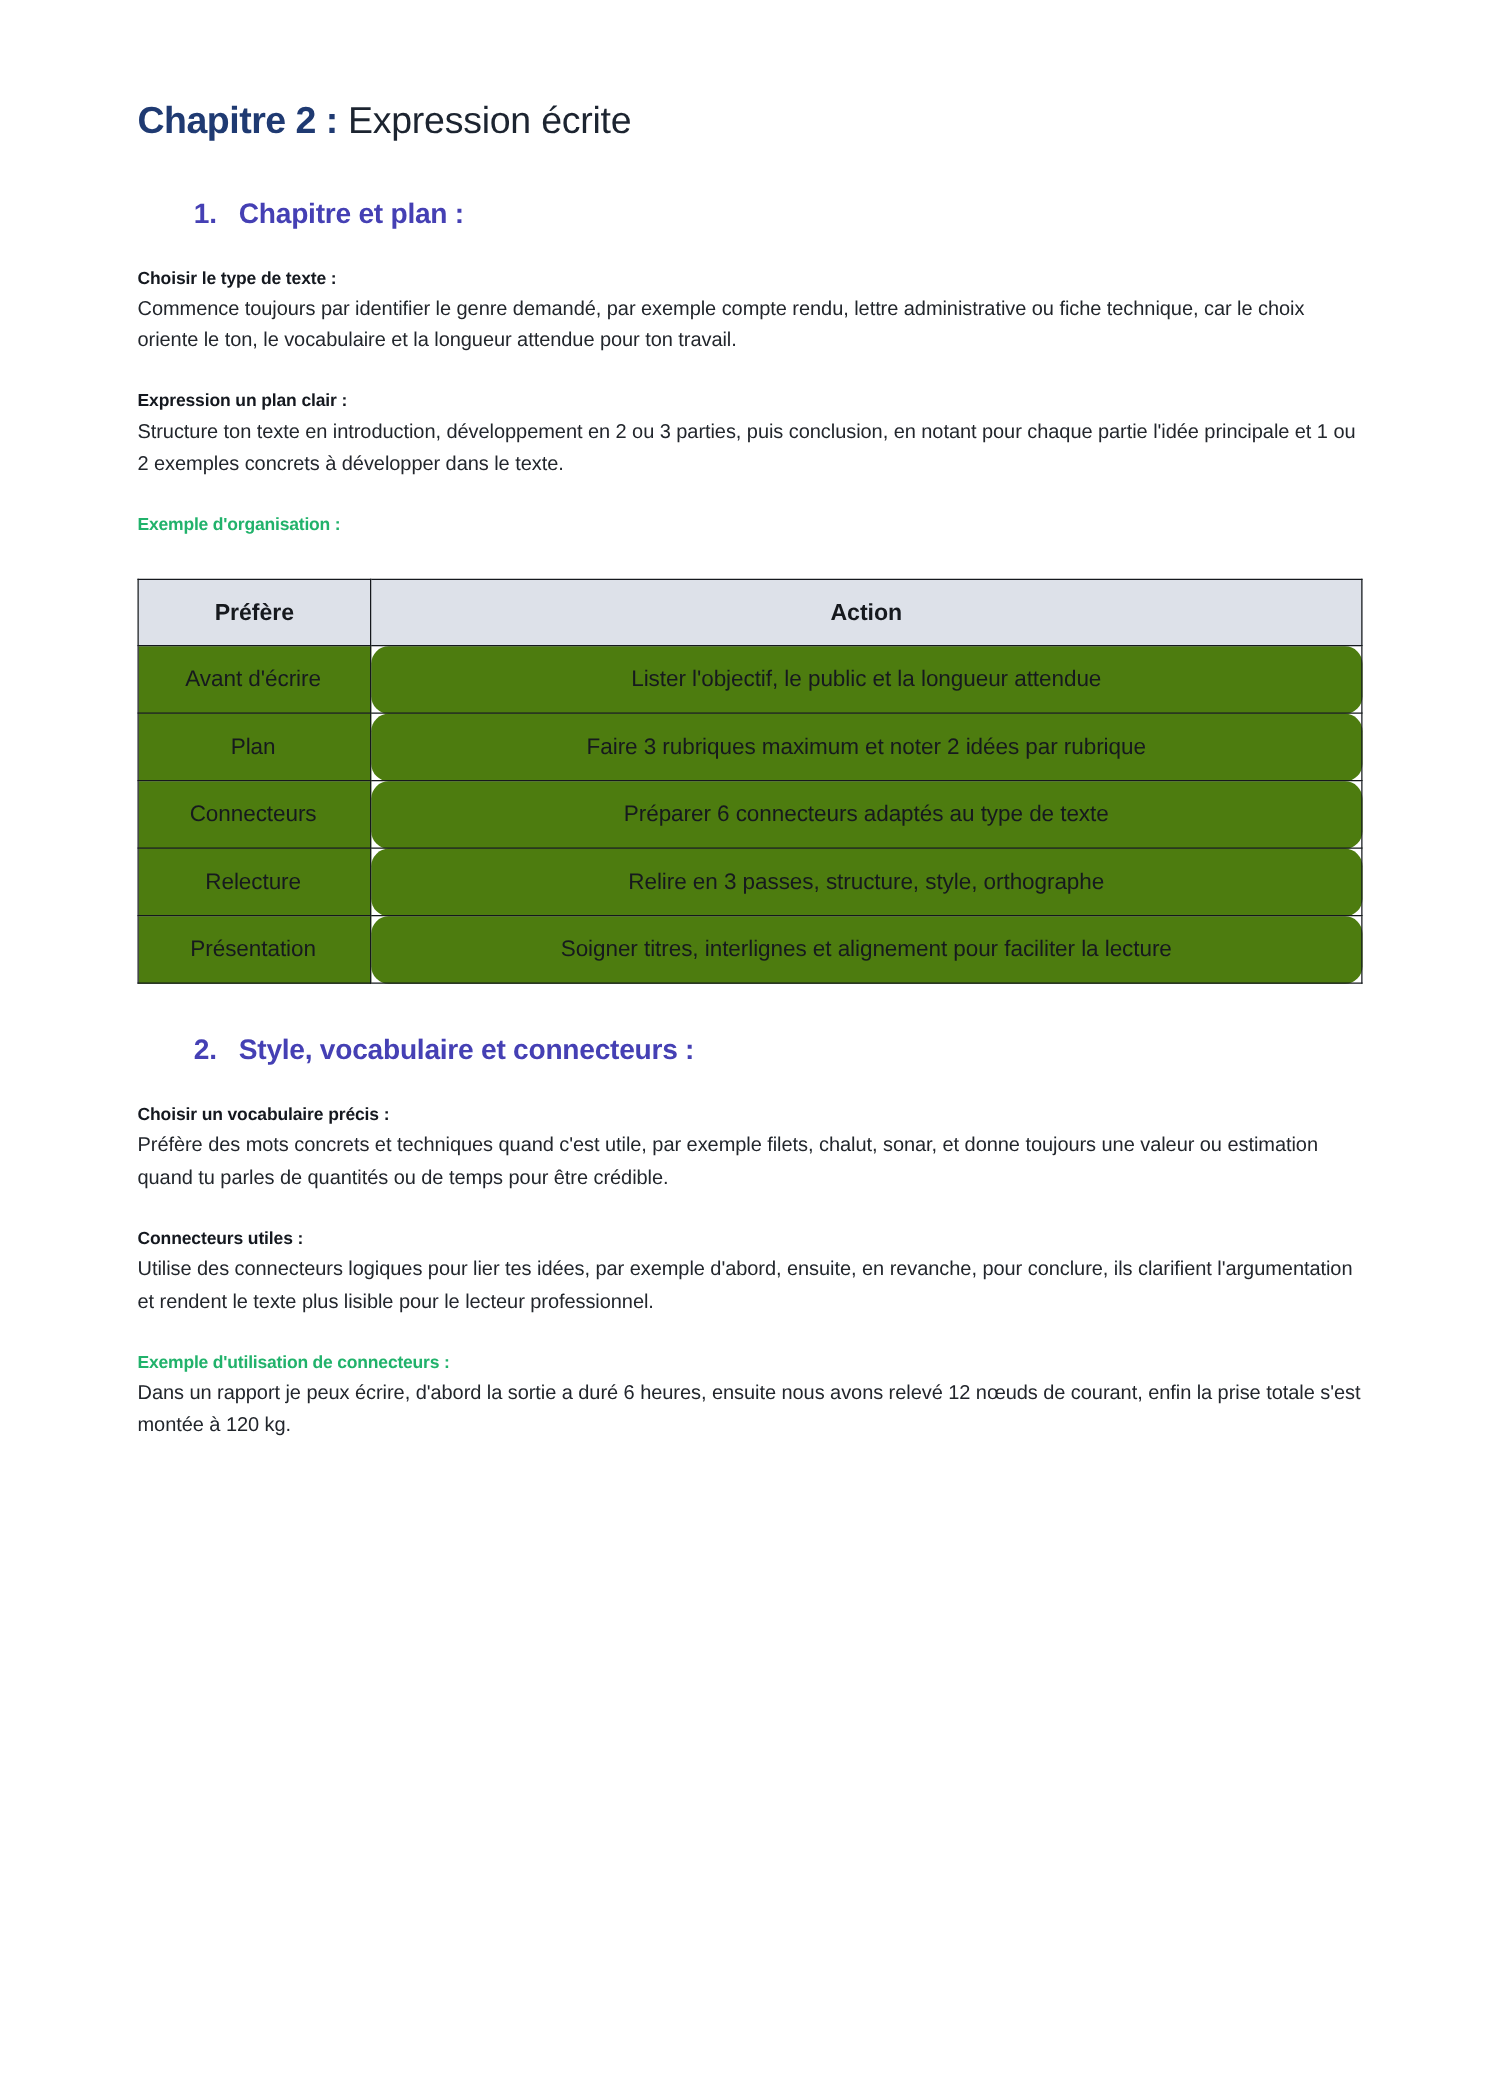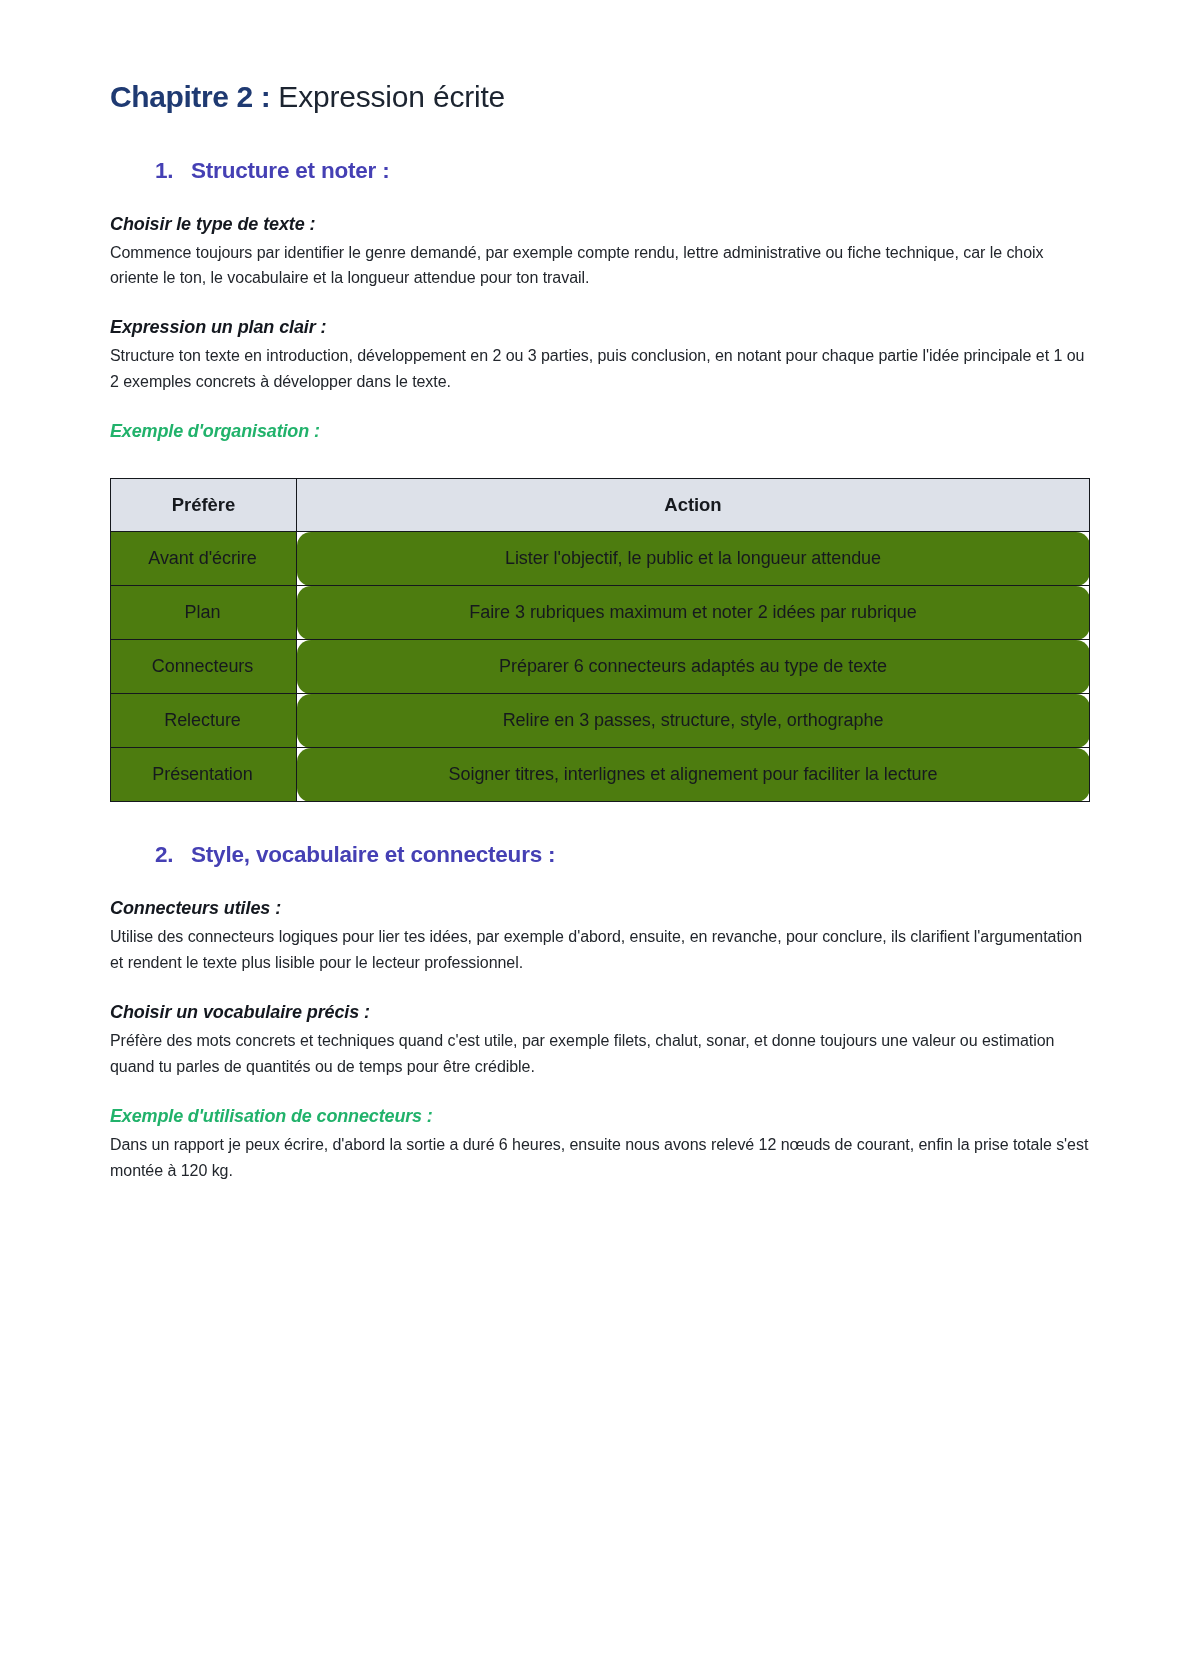--- a/index.html
+++ b/index.html
@@ -52,26 +52,25 @@
   }
   .section-heading .txt {
     flex: 1 1 auto;
   }
 
   
   .block { margin: 0 0 26px 0; }
   .block:last-child { margin-bottom: 0; }
 
   .sub-heading {
-    font-size: 18px;
+    font-size: 14px;
     font-weight: 700;
     color: #14181f;
     margin: 0 0 5px 0;
     letter-spacing: -0.1px;
-    font-style: italic;
   }
   .sub-heading.accent-green {
     color: #21b26b;
     letter-spacing: -0.15px;
   }
 
   .body-text {
     font-size: 16px;
     line-height: 1.62;
     color: #22262c;
@@ -122,21 +121,21 @@
 <div class="page">
 
   <h1 class="chapter-title">
     <span class="chapter-label">Chapitre 2 :</span><span> Expression écrite</span>
   </h1>
 
   <div class="section">
 
     <h2 class="section-heading">
       <span class="num">1.</span>
-      <span class="txt">Structure et noter :</span>
+      <span class="txt">Chapitre et plan :</span>
     </h2>
 
     <div class="block">
       <div class="sub-heading">Choisir le type de texte :</div>
       <p class="body-text">Commence toujours par identifier le genre demandé, par exemple compte rendu, lettre administrative ou fiche technique, car le choix oriente le ton, le vocabulaire et la longueur attendue pour ton travail.</p>
     </div>
 
     <div class="block">
       <div class="sub-heading">Expression un plan clair :</div>
       <p class="body-text">Structure ton texte en introduction, développement en 2 ou 3 parties, puis conclusion, en notant pour chaque partie l'idée principale et 1 ou 2 exemples concrets à développer dans le texte.</p>
@@ -186,29 +185,29 @@
   </div>
 
   <div class="section">
 
     <h2 class="section-heading">
       <span class="num">2.</span>
       <span class="txt">Style, vocabulaire et connecteurs :</span>
     </h2>
 
     <div class="block">
+      <div class="sub-heading">Choisir un vocabulaire précis :</div>
+      <p class="body-text">Préfère des mots concrets et techniques quand c'est utile, par exemple filets, chalut, sonar, et donne toujours une valeur ou estimation quand tu parles de quantités ou de temps pour être crédible.</p>
+    </div>
+
+    <div class="block">
       <div class="sub-heading">Connecteurs utiles :</div>
       <p class="body-text">Utilise des connecteurs logiques pour lier tes idées, par exemple d'abord, ensuite, en revanche, pour conclure, ils clarifient l'argumentation et rendent le texte plus lisible pour le lecteur professionnel.</p>
     </div>
 
     <div class="block">
-      <div class="sub-heading">Choisir un vocabulaire précis :</div>
-      <p class="body-text">Préfère des mots concrets et techniques quand c'est utile, par exemple filets, chalut, sonar, et donne toujours une valeur ou estimation quand tu parles de quantités ou de temps pour être crédible.</p>
-    </div>
-
-    <div class="block">
       <div class="sub-heading accent-green">Exemple d'utilisation de connecteurs :</div>
       <p class="body-text">Dans un rapport je peux écrire, d'abord la sortie a duré 6 heures, ensuite nous avons relevé 12 nœuds de courant, enfin la prise totale s'est montée à 120 kg.</p>
     </div>
 
   </div>
 
 </div>
 
 </body></html>

